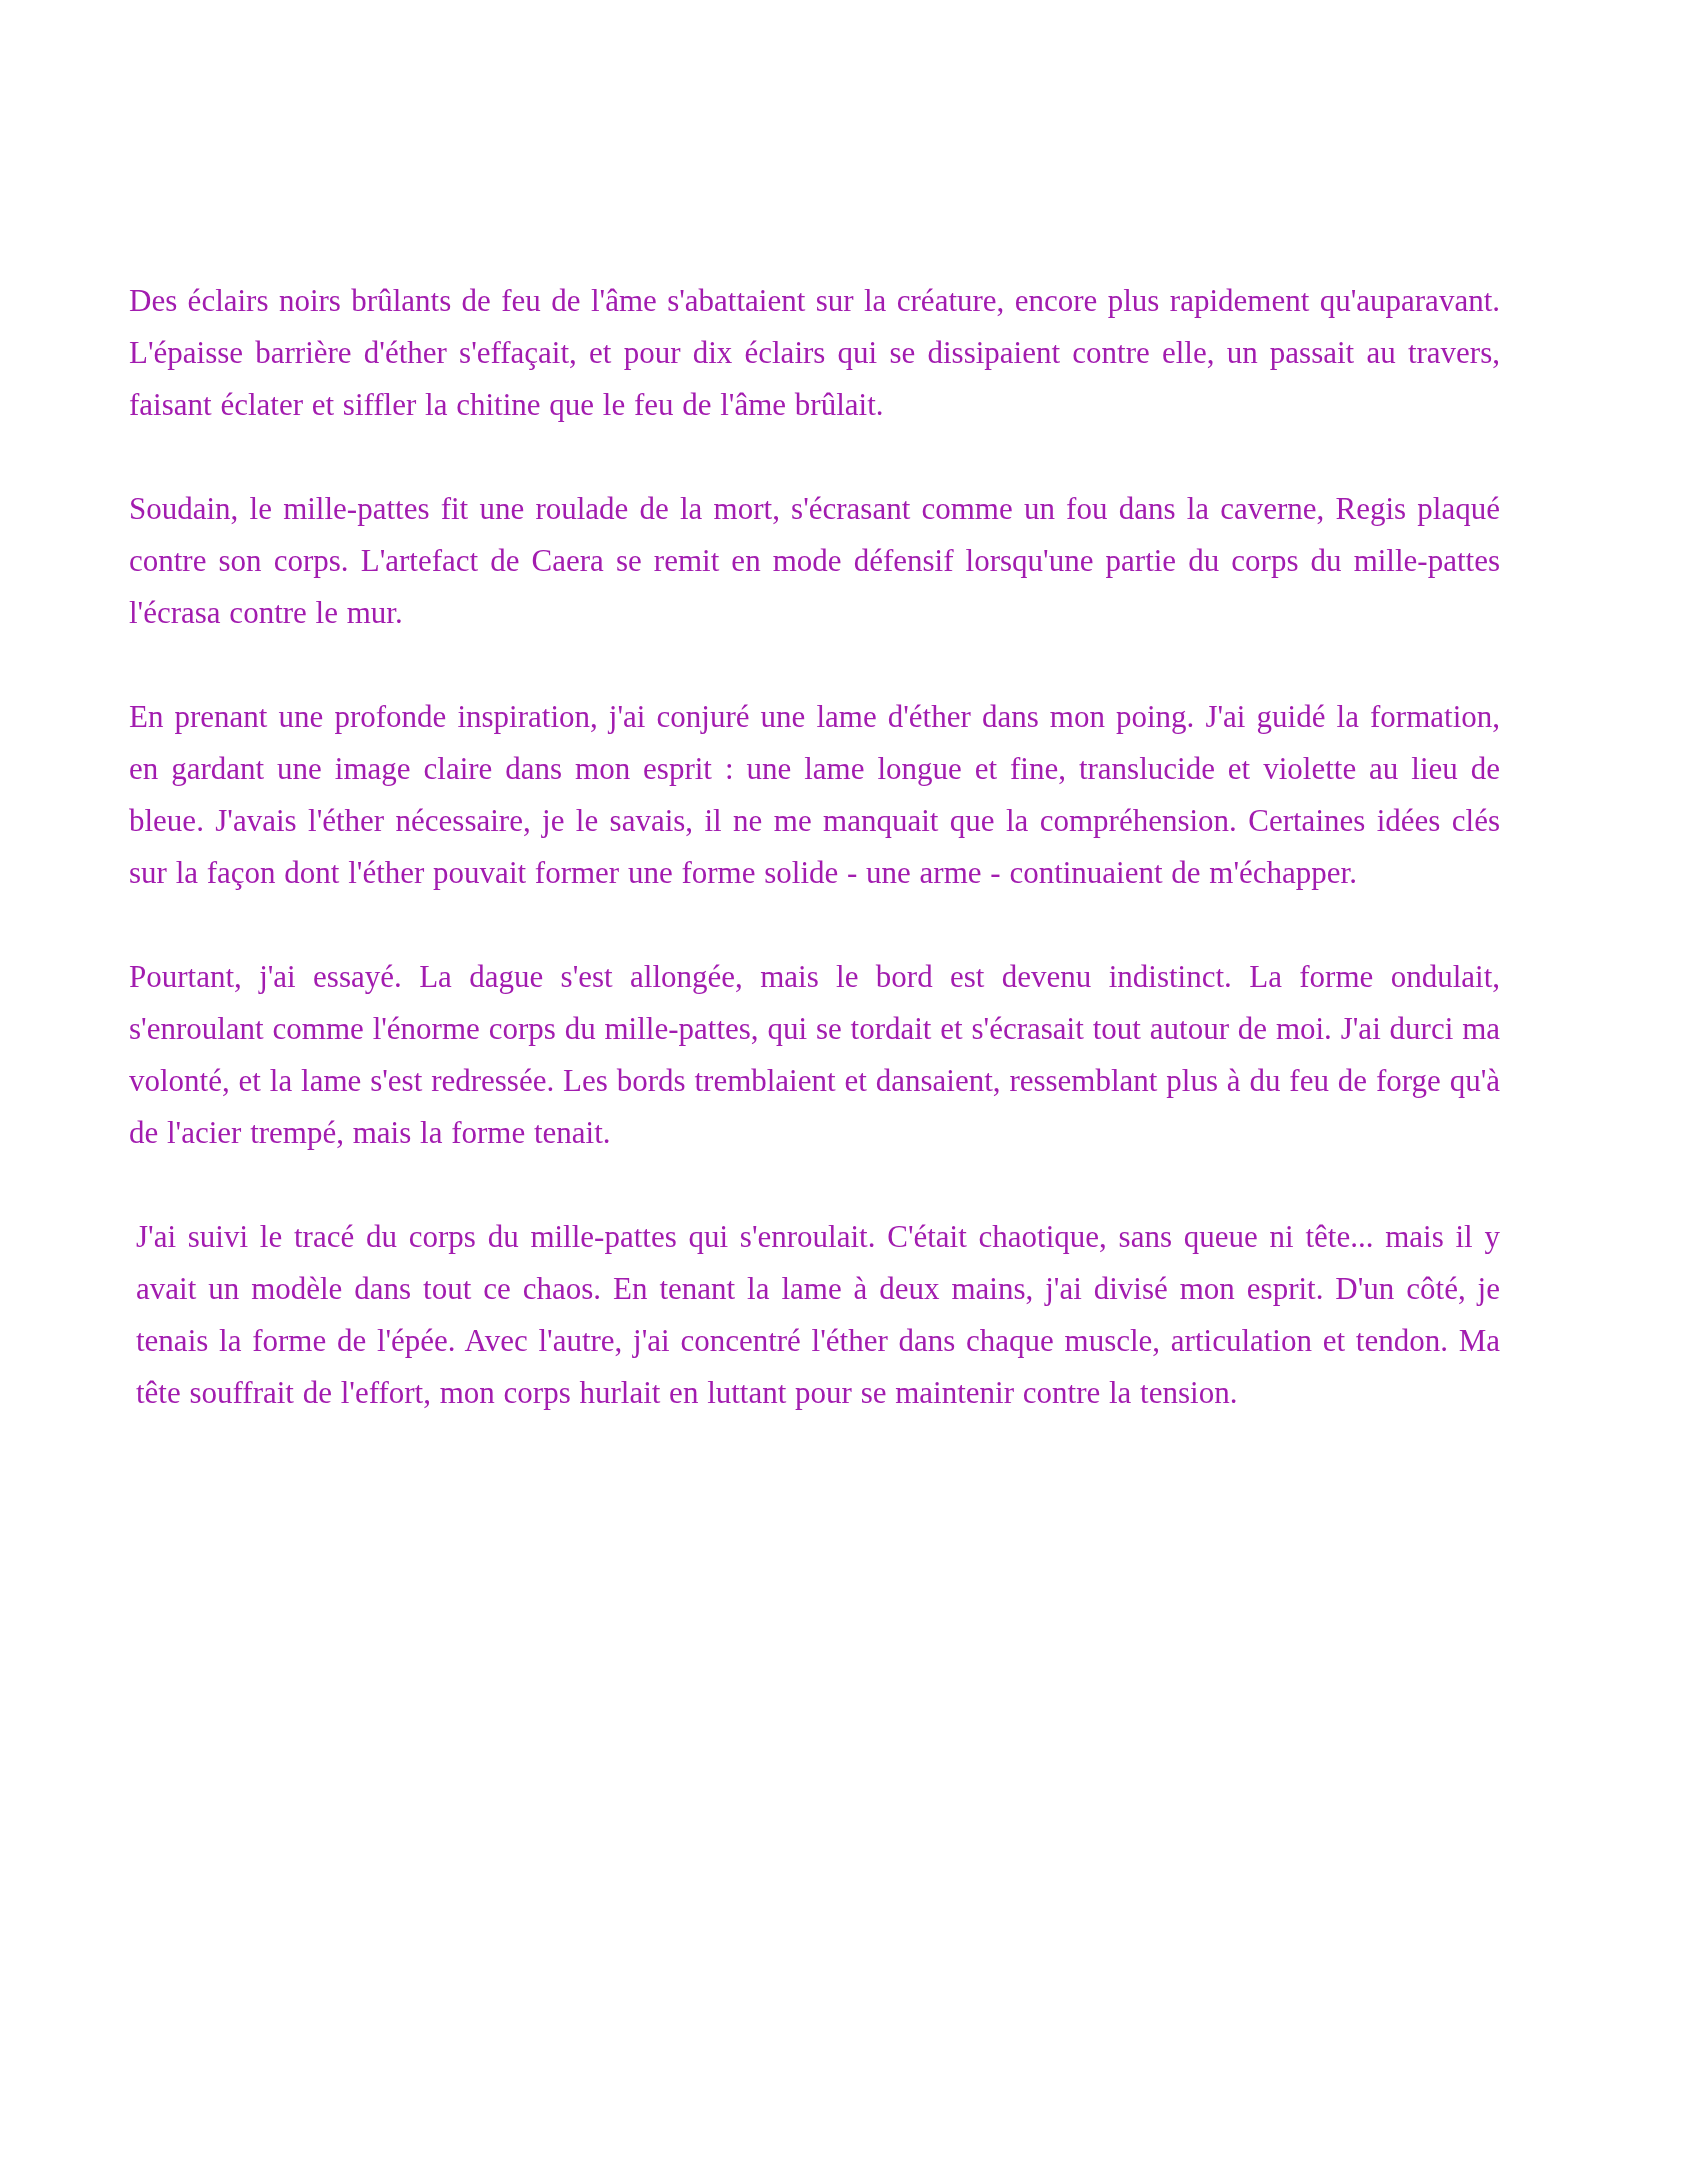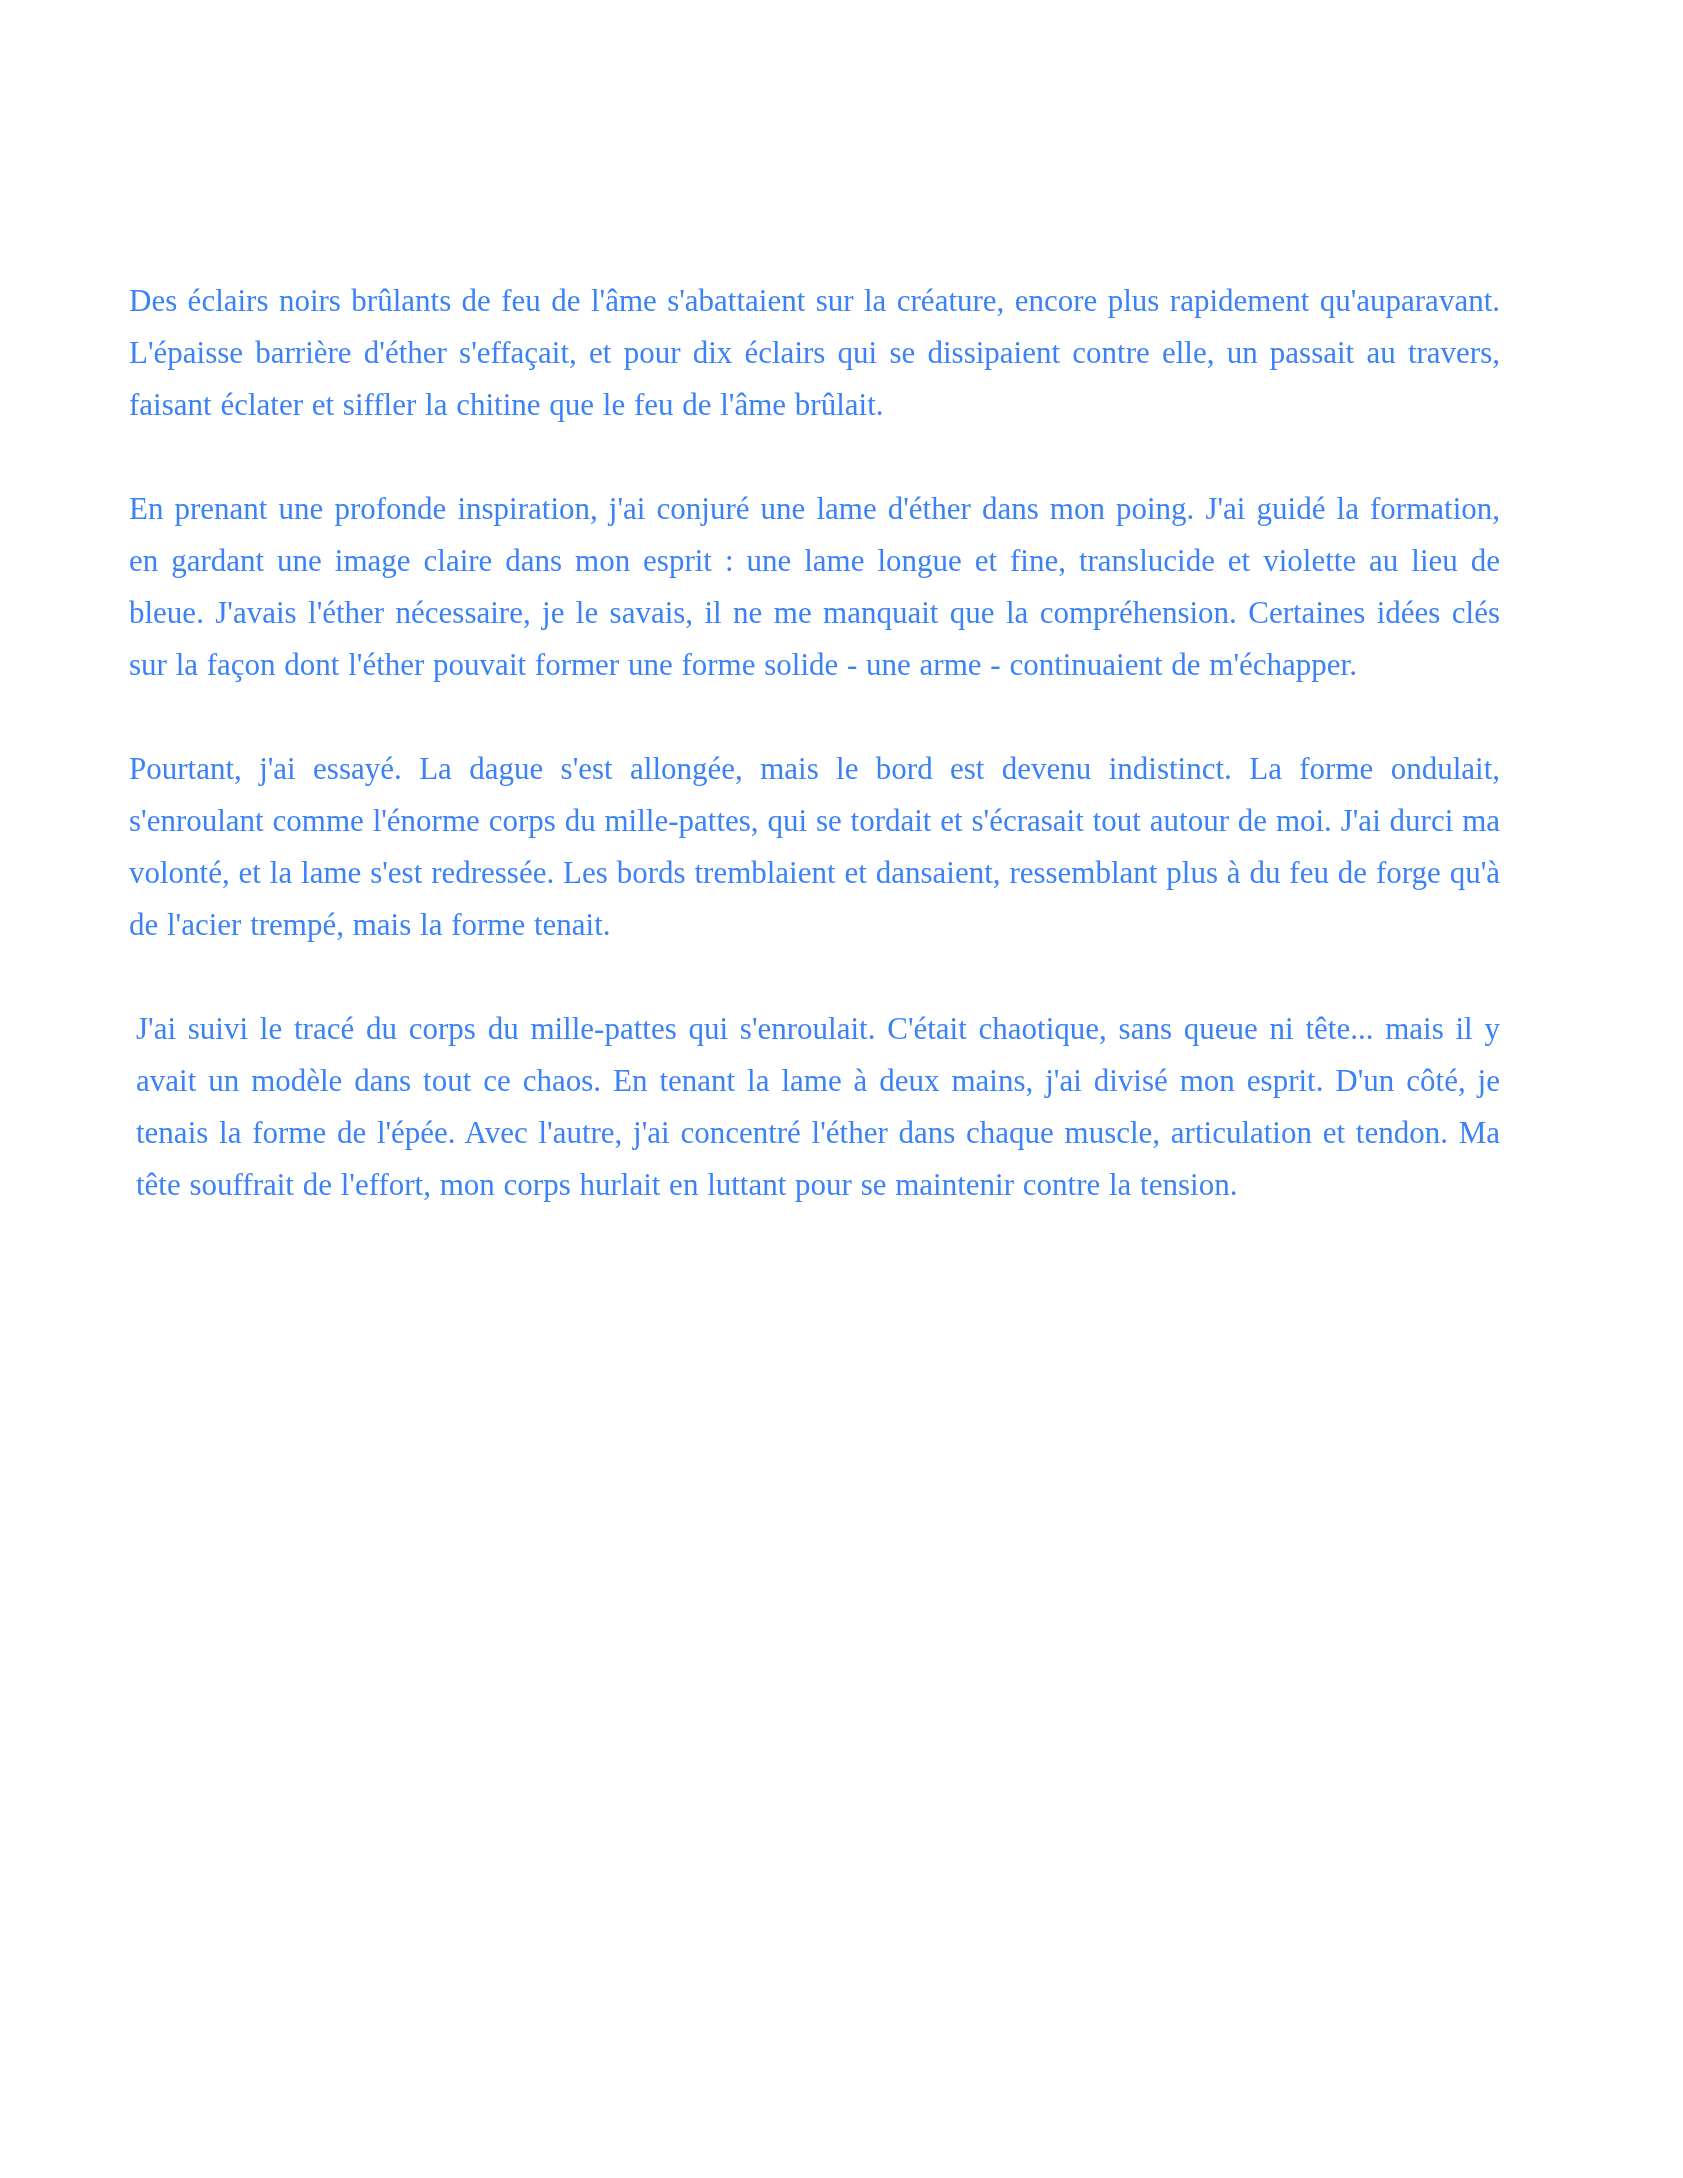--- a/index.html
+++ b/index.html
@@ -16,32 +16,33 @@
   .page {
     position: absolute;
     left: 129px;
     top: 275px;
     width: 1371px;
   }
   .page p {
     font-family: "Liberation Serif", "DejaVu Serif", serif;
     font-size: 31px;
     line-height: 52px;
-    color: #3b82f6;
+    color: #a21caf;
     text-align: justify;
     margin: 0 0 52px 0;
     word-spacing: 1px;
   }
   .page p:last-child {
     margin-bottom: 0;
     margin-left: 7px;
   }
 </style>
 </head>
 <body>
 
 <div class="page">
   <p>Des éclairs noirs brûlants de feu de l'âme s'abattaient sur la créature, encore plus rapidement qu'auparavant. L'épaisse barrière d'éther s'effaçait, et pour dix éclairs qui se dissipaient contre elle, un passait au travers, faisant éclater et siffler la chitine que le feu de l'âme brûlait.</p>
+  <p>Soudain, le mille-pattes fit une roulade de la mort, s'écrasant comme un fou dans la caverne, Regis plaqué contre son corps. L'artefact de Caera se remit en mode défensif lorsqu'une partie du corps du mille-pattes l'écrasa contre le mur.</p>
   <p>En prenant une profonde inspiration, j'ai conjuré une lame d'éther dans mon poing. J'ai guidé la formation, en gardant une image claire dans mon esprit : une lame longue et fine, translucide et violette au lieu de bleue. J'avais l'éther nécessaire, je le savais, il ne me manquait que la compréhension. Certaines idées clés sur la façon dont l'éther pouvait former une forme solide - une arme - continuaient de m'échapper.</p>
   <p>Pourtant, j'ai essayé. La dague s'est allongée, mais le bord est devenu indistinct. La forme ondulait, s'enroulant comme l'énorme corps du mille-pattes, qui se tordait et s'écrasait tout autour de moi. J'ai durci ma volonté, et la lame s'est redressée. Les bords tremblaient et dansaient, ressemblant plus à du feu de forge qu'à de l'acier trempé, mais la forme tenait.</p>
   <p>J'ai suivi le tracé du corps du mille-pattes qui s'enroulait. C'était chaotique, sans queue ni tête... mais il y avait un modèle dans tout ce chaos. En tenant la lame à deux mains, j'ai divisé mon esprit. D'un côté, je tenais la forme de l'épée. Avec l'autre, j'ai concentré l'éther dans chaque muscle, articulation et tendon. Ma tête souffrait de l'effort, mon corps hurlait en luttant pour se maintenir contre la tension.</p>
 </div>
 
 
 </body></html>

